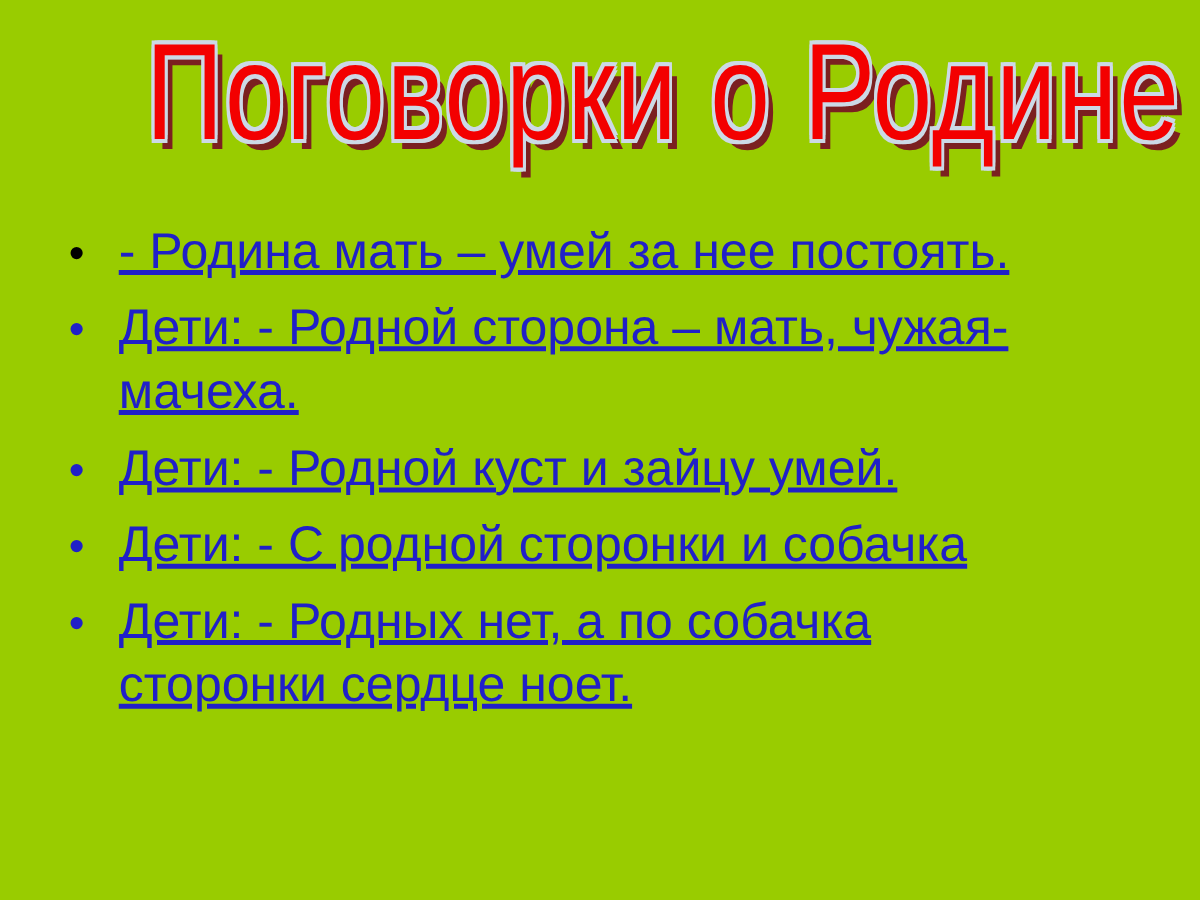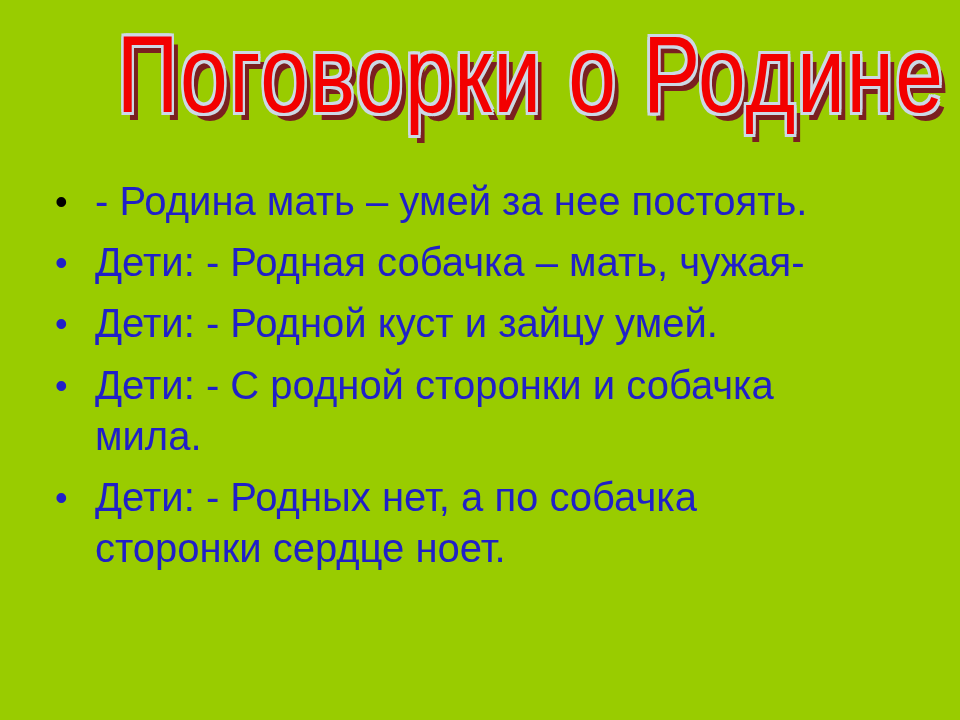--- a/index.html
+++ b/index.html
@@ -58,53 +58,54 @@
     margin-bottom: 10px;
   }
   .dot {
     flex: 0 0 40px;
     width: 40px;
     font-size: 36px;
     line-height: 51px;
   }
   .btext {
     flex: 1 1 auto;
+    text-decoration: underline;
   }
 </style>
 </head>
 <body style="background: rgb(153, 204, 0);">
 
 <div class="slide">
   <h1 class="title-wrap">
     <span class="title-inner" style="color: rgb(243, 0, 0);">Поговорки о Родине</span>
   </h1>
   <div class="content" id="bullet-list" style="color: rgb(32, 32, 200);">
       <div class="row">
         <span class="dot" style="color: rgb(0, 0, 0);">•</span>
         <div class="btext">
           <div>- Родина мать – умей за нее постоять.</div>
         </div>
       </div>
       <div class="row">
         <span class="dot" style="color: rgb(32, 32, 200);">•</span>
         <div class="btext">
-          <div>Дети: - Родная собачка – мать, чужая-</div>
+          <div>Дети: - Родной сторона – мать, чужая-</div>
+          <div>мачеха.</div>
         </div>
       </div>
       <div class="row">
         <span class="dot" style="color: rgb(32, 32, 200);">•</span>
         <div class="btext">
           <div>Дети: - Родной куст и зайцу умей.</div>
         </div>
       </div>
       <div class="row">
         <span class="dot" style="color: rgb(32, 32, 200);">•</span>
         <div class="btext">
           <div>Дети: - С родной сторонки и собачка</div>
-          <div>мила.</div>
         </div>
       </div>
       <div class="row">
         <span class="dot" style="color: rgb(32, 32, 200);">•</span>
         <div class="btext">
           <div>Дети: - Родных нет, а по собачка</div>
           <div>сторонки сердце ноет.</div>
         </div>
       </div>
     </div>

